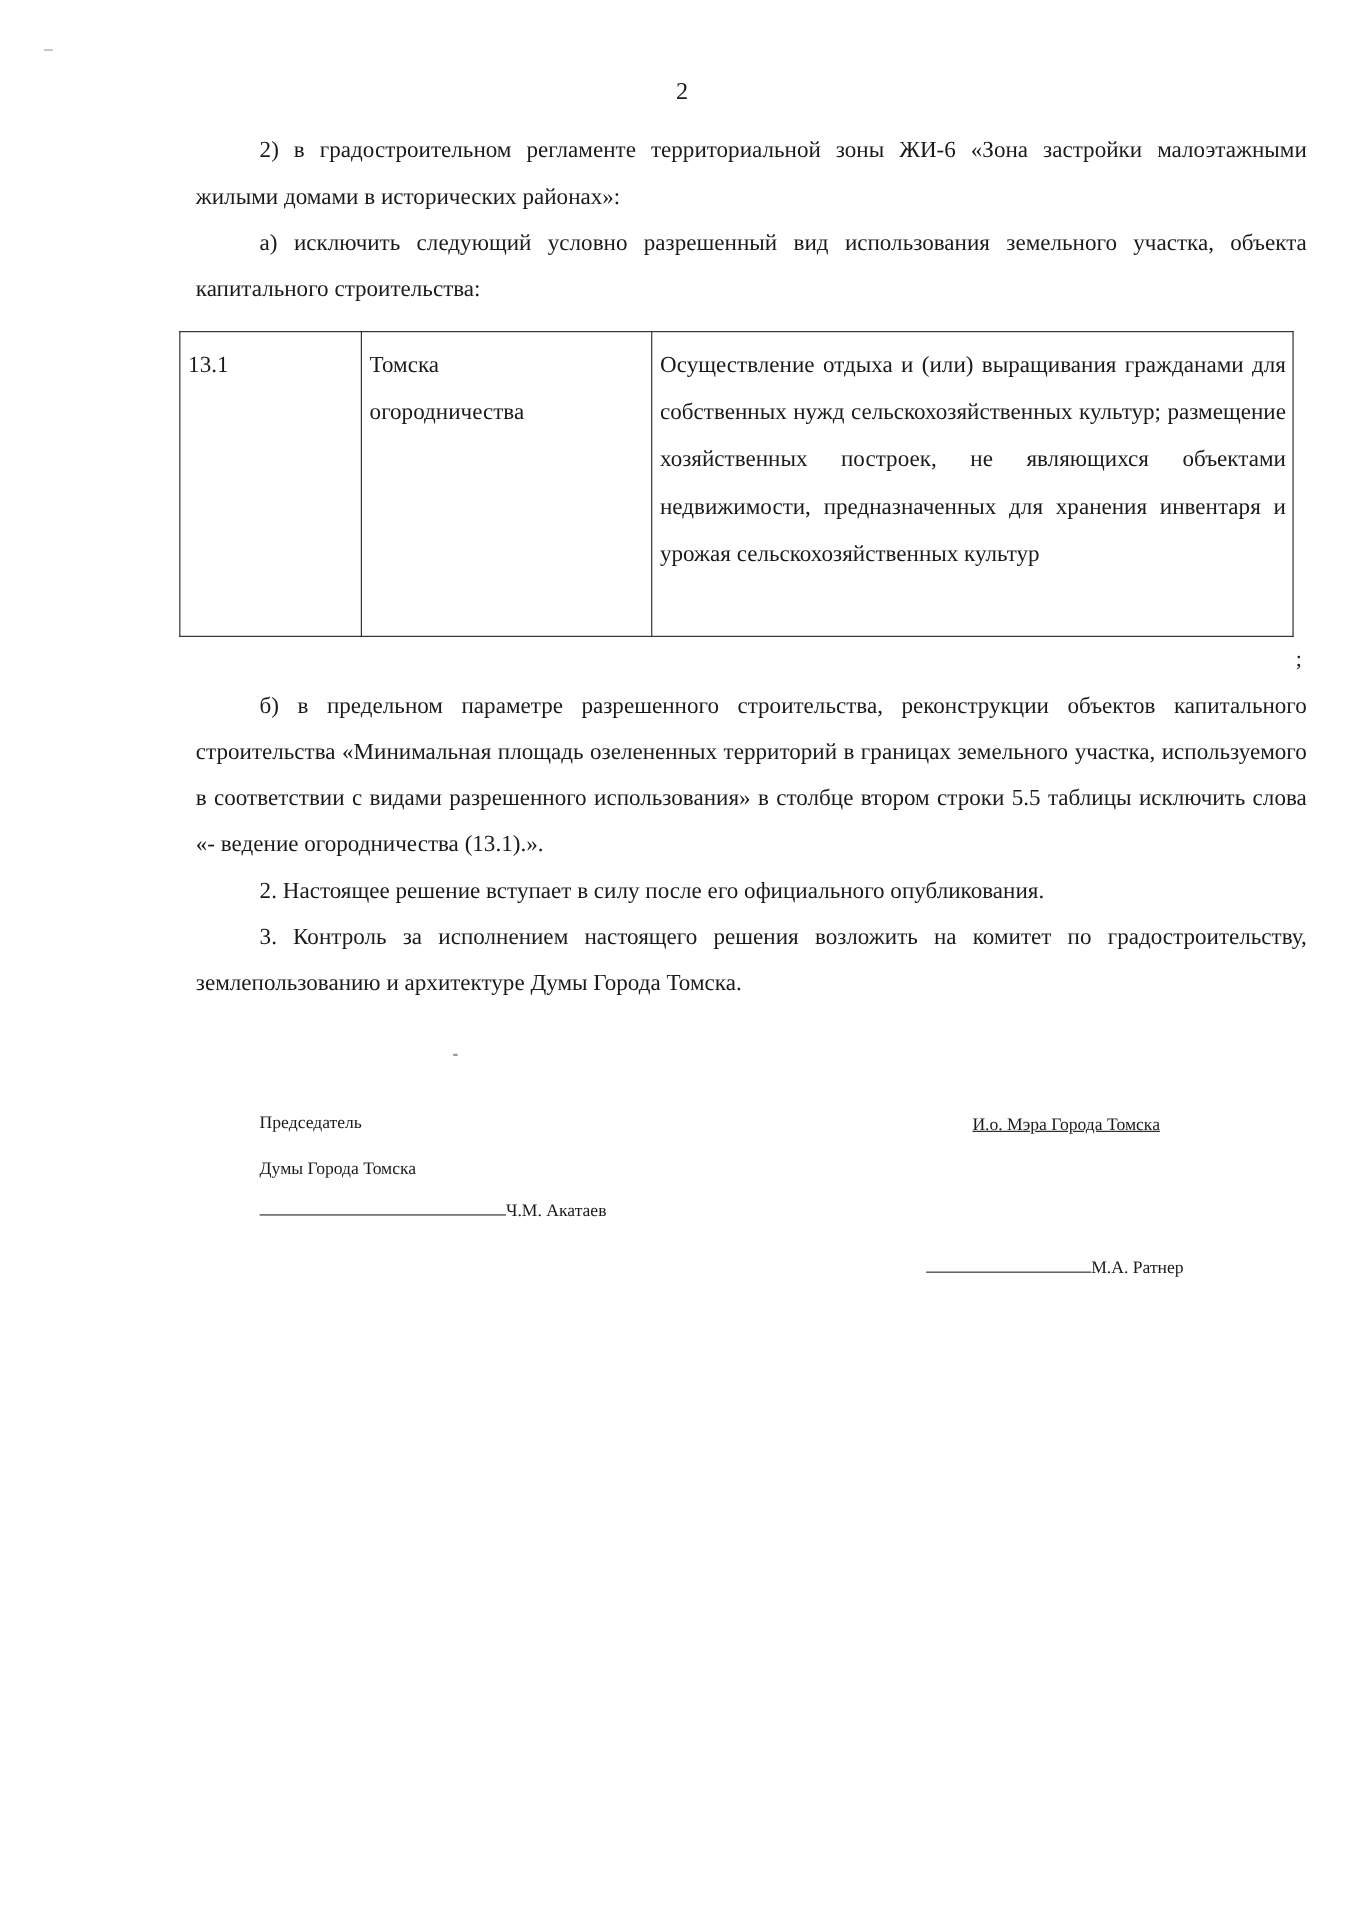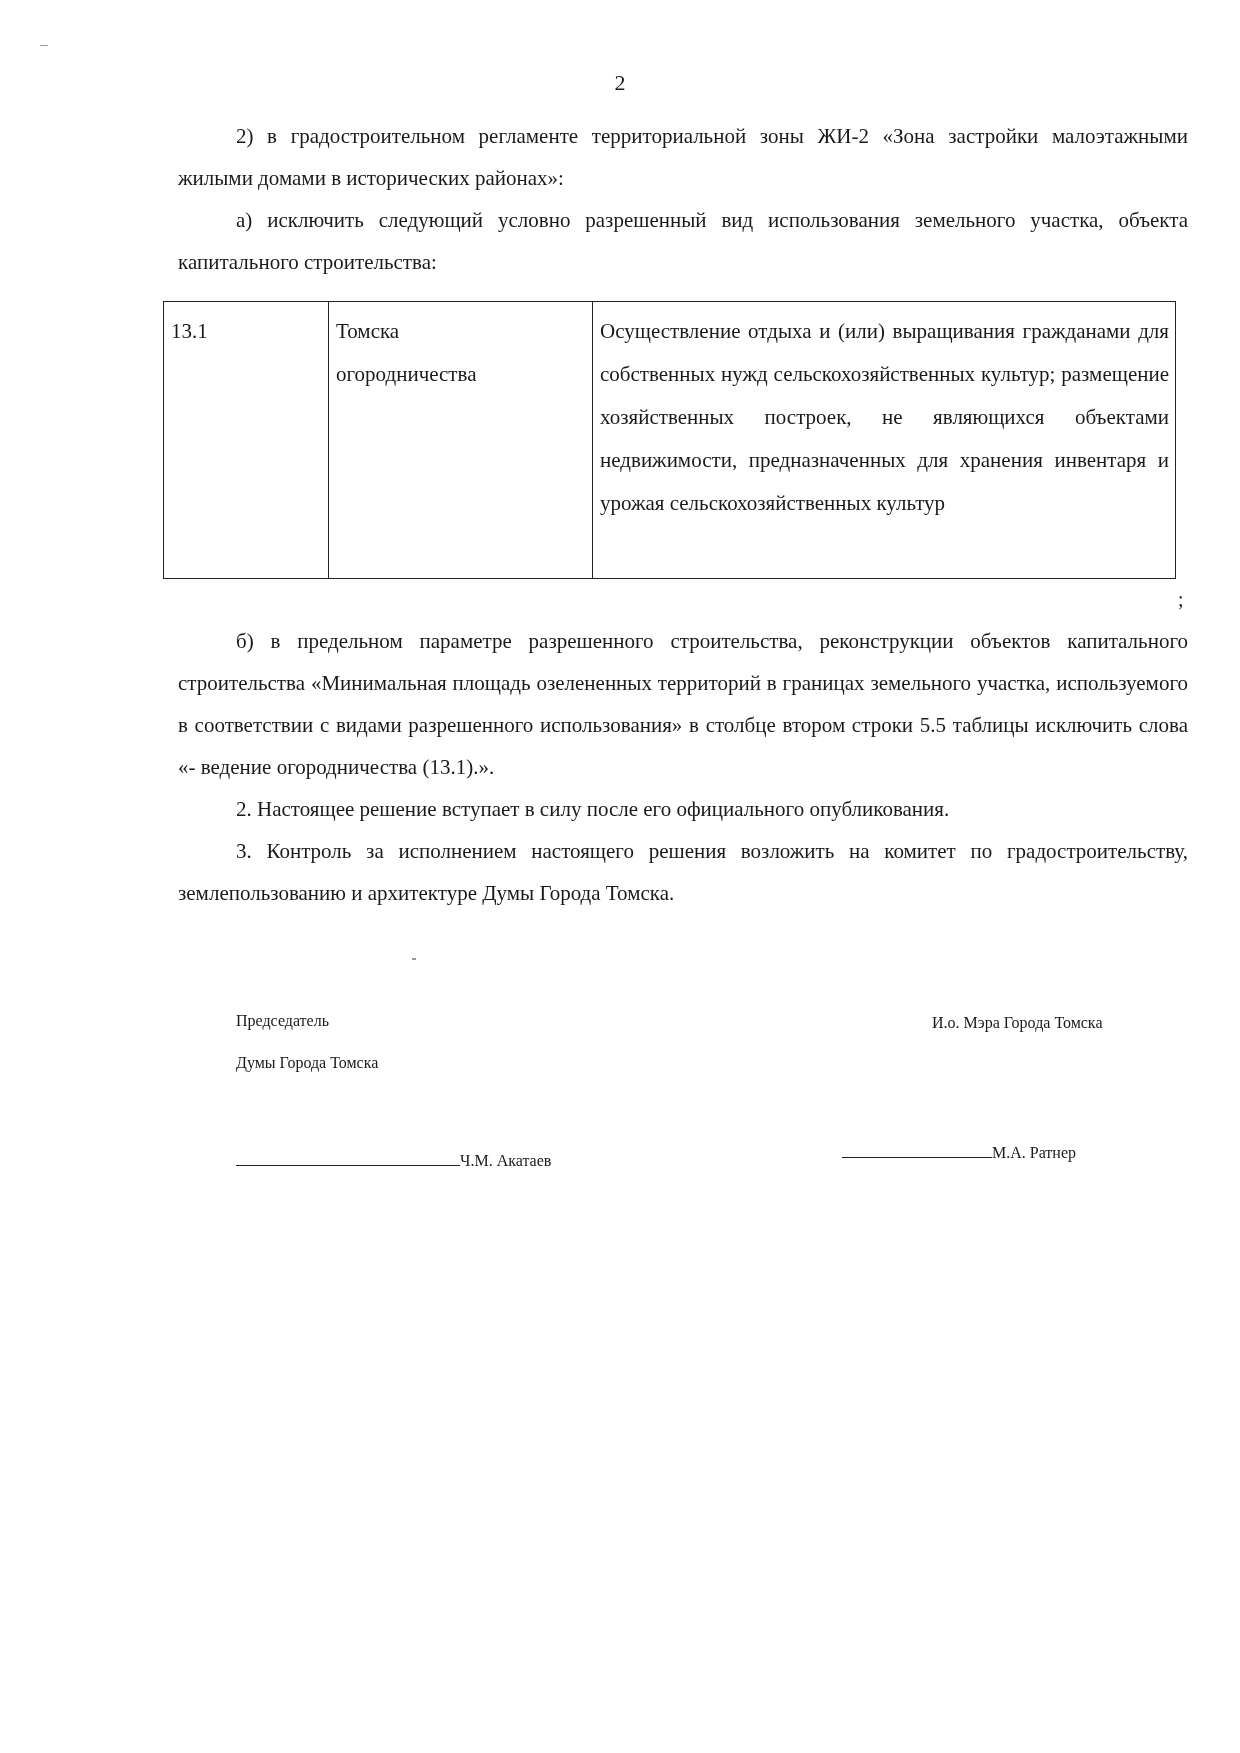--- a/index.html
+++ b/index.html
@@ -29,21 +29,21 @@
   .line { display: inline-block; border-bottom: 1.3px solid #222; vertical-align: baseline; height: 18px; }
   .speck { position: absolute; background: #999; }
 </style>
 </head>
 <body>
 
 <div class="speck" style="left:40px;top:45px;width:8px;height:1px;"></div>
 
 <div class="abs page-num">2</div>
 
-<div class="para indent" style="top:115px;">2) в градостроительном регламенте территориальной зоны ЖИ-2 «Зона застройки малоэтажными жилыми домами в исторических районах»:</div>
+<div class="para indent" style="top:115px;">2) в градостроительном регламенте территориальной зоны ЖИ-6 «Зона застройки малоэтажными жилыми домами в исторических районах»:</div>
 
 <div class="para indent" style="top:199px;">а) исключить следующий условно разрешенный вид использования земельного участка, объекта капитального строительства:</div>
 
 <table class="doc-table">
   <colgroup>
     <col style="width:165px">
     <col style="width:264px">
     <col style="width:583px">
   </colgroup>
   <tbody>
@@ -65,23 +65,23 @@
 
 <div class="para indent" style="top:830px;">3. Контроль за исполнением настоящего решения возложить на комитет по градостроительству, землепользованию и архитектуре Думы Города Томска.</div>
 
 <div class="speck" style="left:412px;top:958px;width:4px;height:2px;"></div>
 
 <div class="sig" style="left:236px;top:1000px;">
   <div>Председатель</div>
   <div>Думы Города Томска</div>
 </div>
 
-<div class="sig" style="left:932px;top:1002px;">
+<div class="sig" style="left:884px;top:1002px;text-decoration:underline;">
   <div>И.о. Мэра Города Томска</div>
 </div>
 
-<div class="sig" style="left:236px;top:1140px;">
+<div class="sig" style="left:236px;top:1080px;">
   <span class="line" style="width:224px;"></span><span>Ч.М. Акатаев</span>
 </div>
 
 <div class="sig" style="left:842px;top:1132px;">
   <span class="line" style="width:150px;"></span><span>М.А. Ратнер</span>
 </div>
 
 </body></html>

